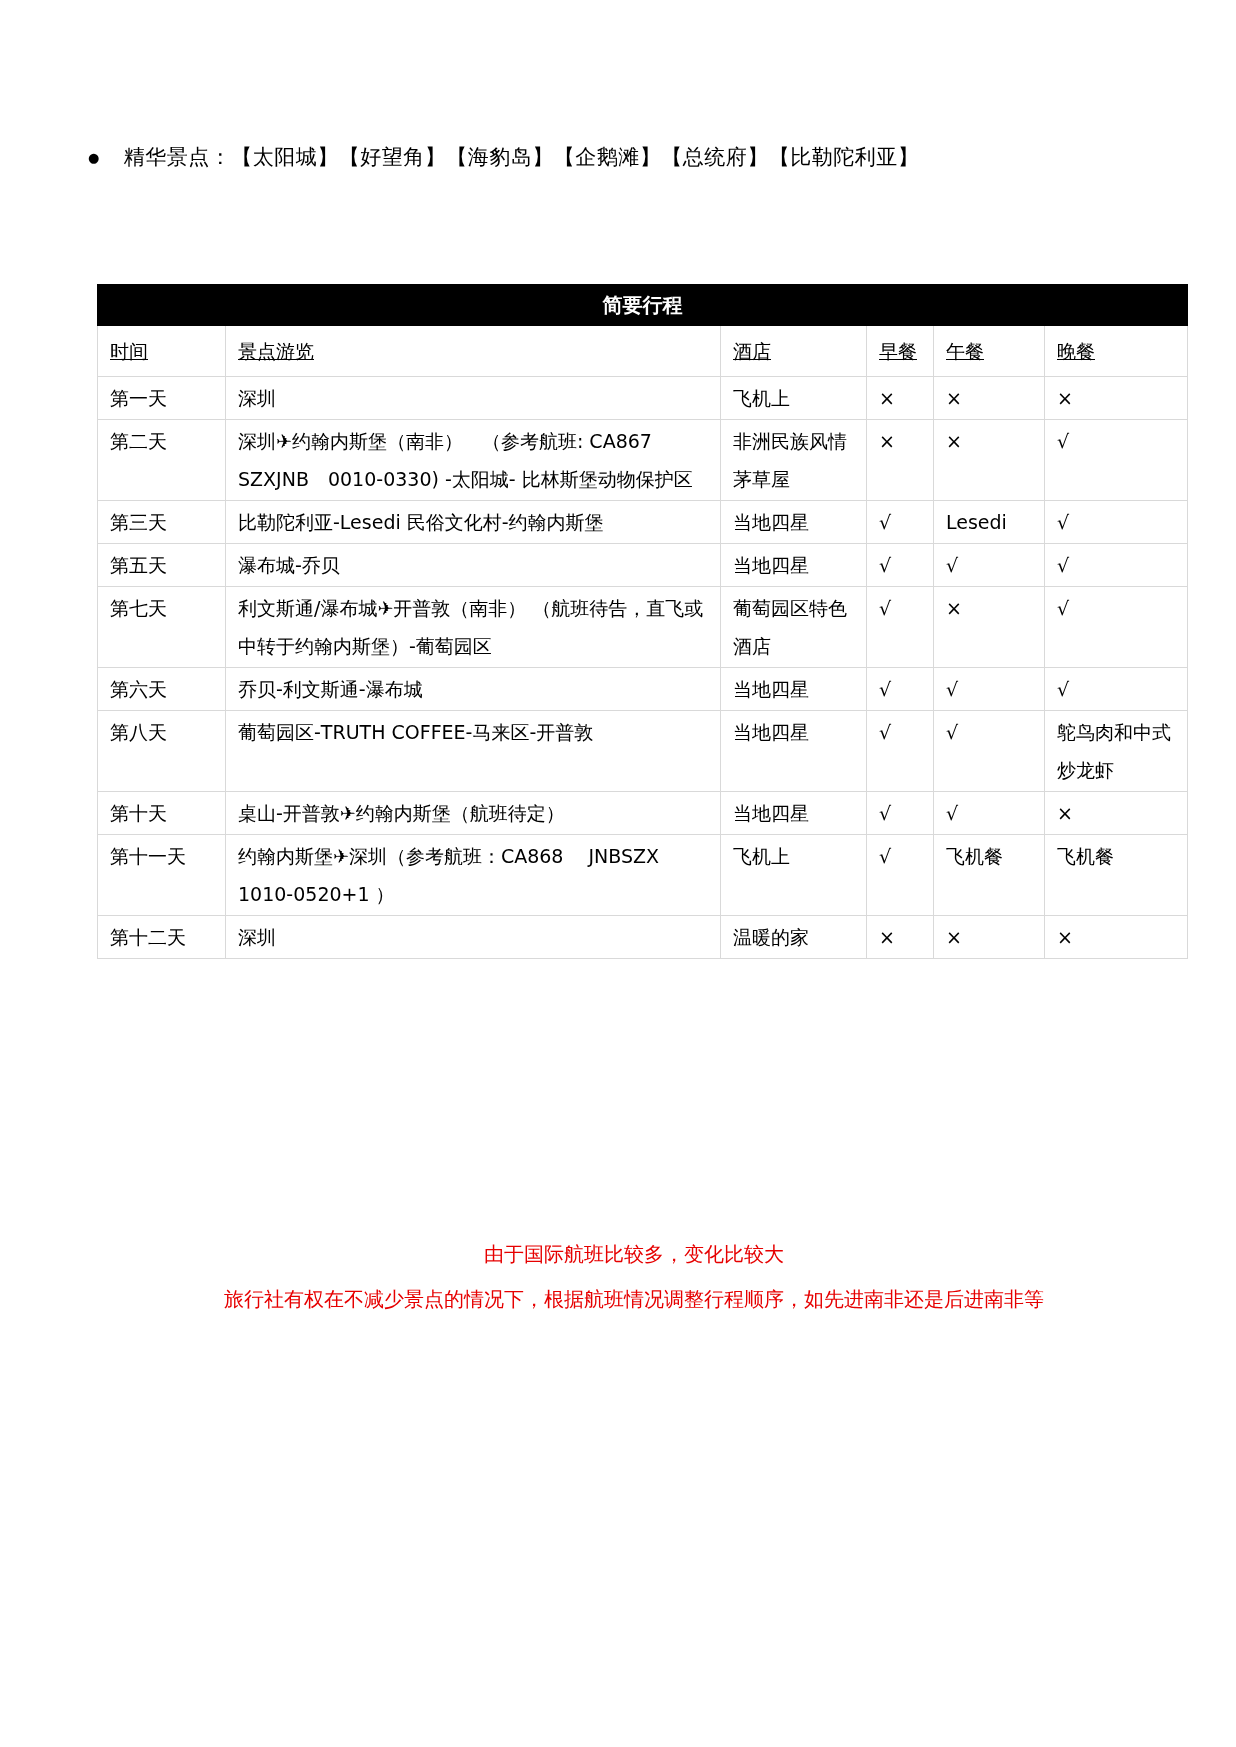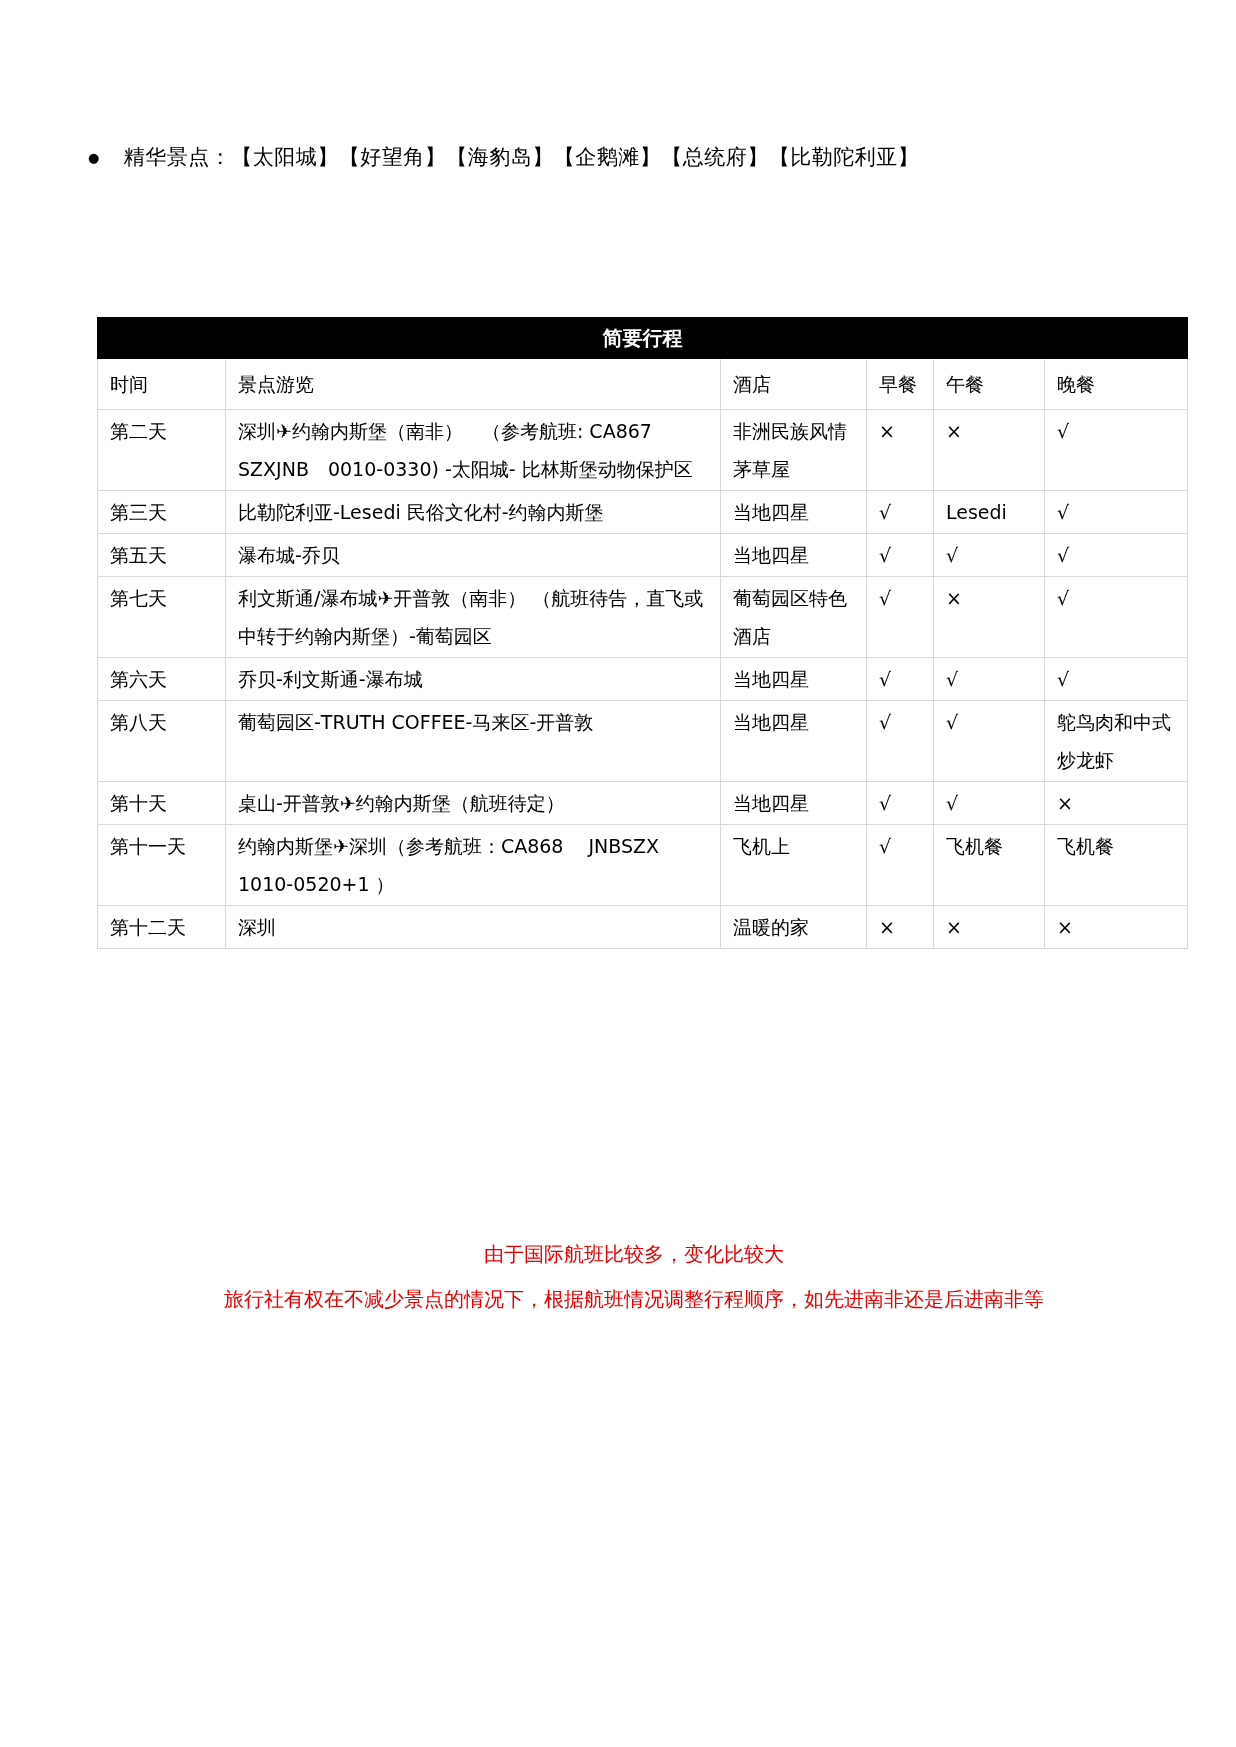--- a/index.html
+++ b/index.html
@@ -14,39 +14,39 @@
   
   .bullet-line {
     position: absolute; top: 143px; left: 88px;
     display: flex; align-items: center;
     font-size: 21px; letter-spacing: 0.5px; white-space: nowrap;
   }
   .bullet-dot { font-size: 13px; margin-right: 24px; line-height: 1; }
 
   
   table.itin {
-    position: absolute; top: 317px; left: 97px;
+    position: absolute; top: 284px; left: 97px;
     width: 1090px; border-collapse: collapse; table-layout: fixed;
     font-size: 19px;
     border-radius: 24px;
   }
   table.itin td {
     border: 1px solid #d9d9d9;
     vertical-align: top; text-align: left;
     padding: 2px 12px; line-height: 38px;
     overflow: hidden;
   }
   tr.title-row td {
     background: #000; color: #fff;
     text-align: center; vertical-align: middle;
     font-weight: bold; font-size: 20px;
     height: 40px; padding: 0; line-height: 40px;
     border: 1px solid #000;
   }
-  tr.head-row td { padding: 6px 12px; }
+  tr.head-row td { padding: 6px 12px; text-decoration: underline; }
   td.c-itin { white-space: pre-wrap; }
   td.c-meal { padding-left: 10px; }
 
   
   .notice {
     position: absolute; top: 1232px; left: 16px; width: 1236px;
     text-align: center; font-size: 20px; line-height: 45px;
     color: var(--notice-red, #e60000);
   }
 </style>
@@ -75,20 +75,28 @@
       </tr>
       <tr class="head-row">
         <td>时间</td>
         <td>景点游览</td>
         <td>酒店</td>
         <td>早餐</td>
         <td>午餐</td>
         <td>晚餐</td>
       </tr>
 
+      <tr>
+        <td>第一天</td>
+        <td class="c-itin">深圳</td>
+        <td>飞机上</td>
+        <td class="c-meal">×</td>
+        <td class="c-meal">×</td>
+        <td class="c-meal">×</td>
+      </tr>
       <tr>
         <td>第二天</td>
         <td class="c-itin">深圳✈约翰内斯堡（南非）　（参考航班: CA867 SZXJNB　0010-0330) -太阳城- 比林斯堡动物保护区</td>
         <td>非洲民族风情茅草屋</td>
         <td class="c-meal">×</td>
         <td class="c-meal">×</td>
         <td class="c-meal">√</td>
       </tr>
       <tr>
         <td>第三天</td>

